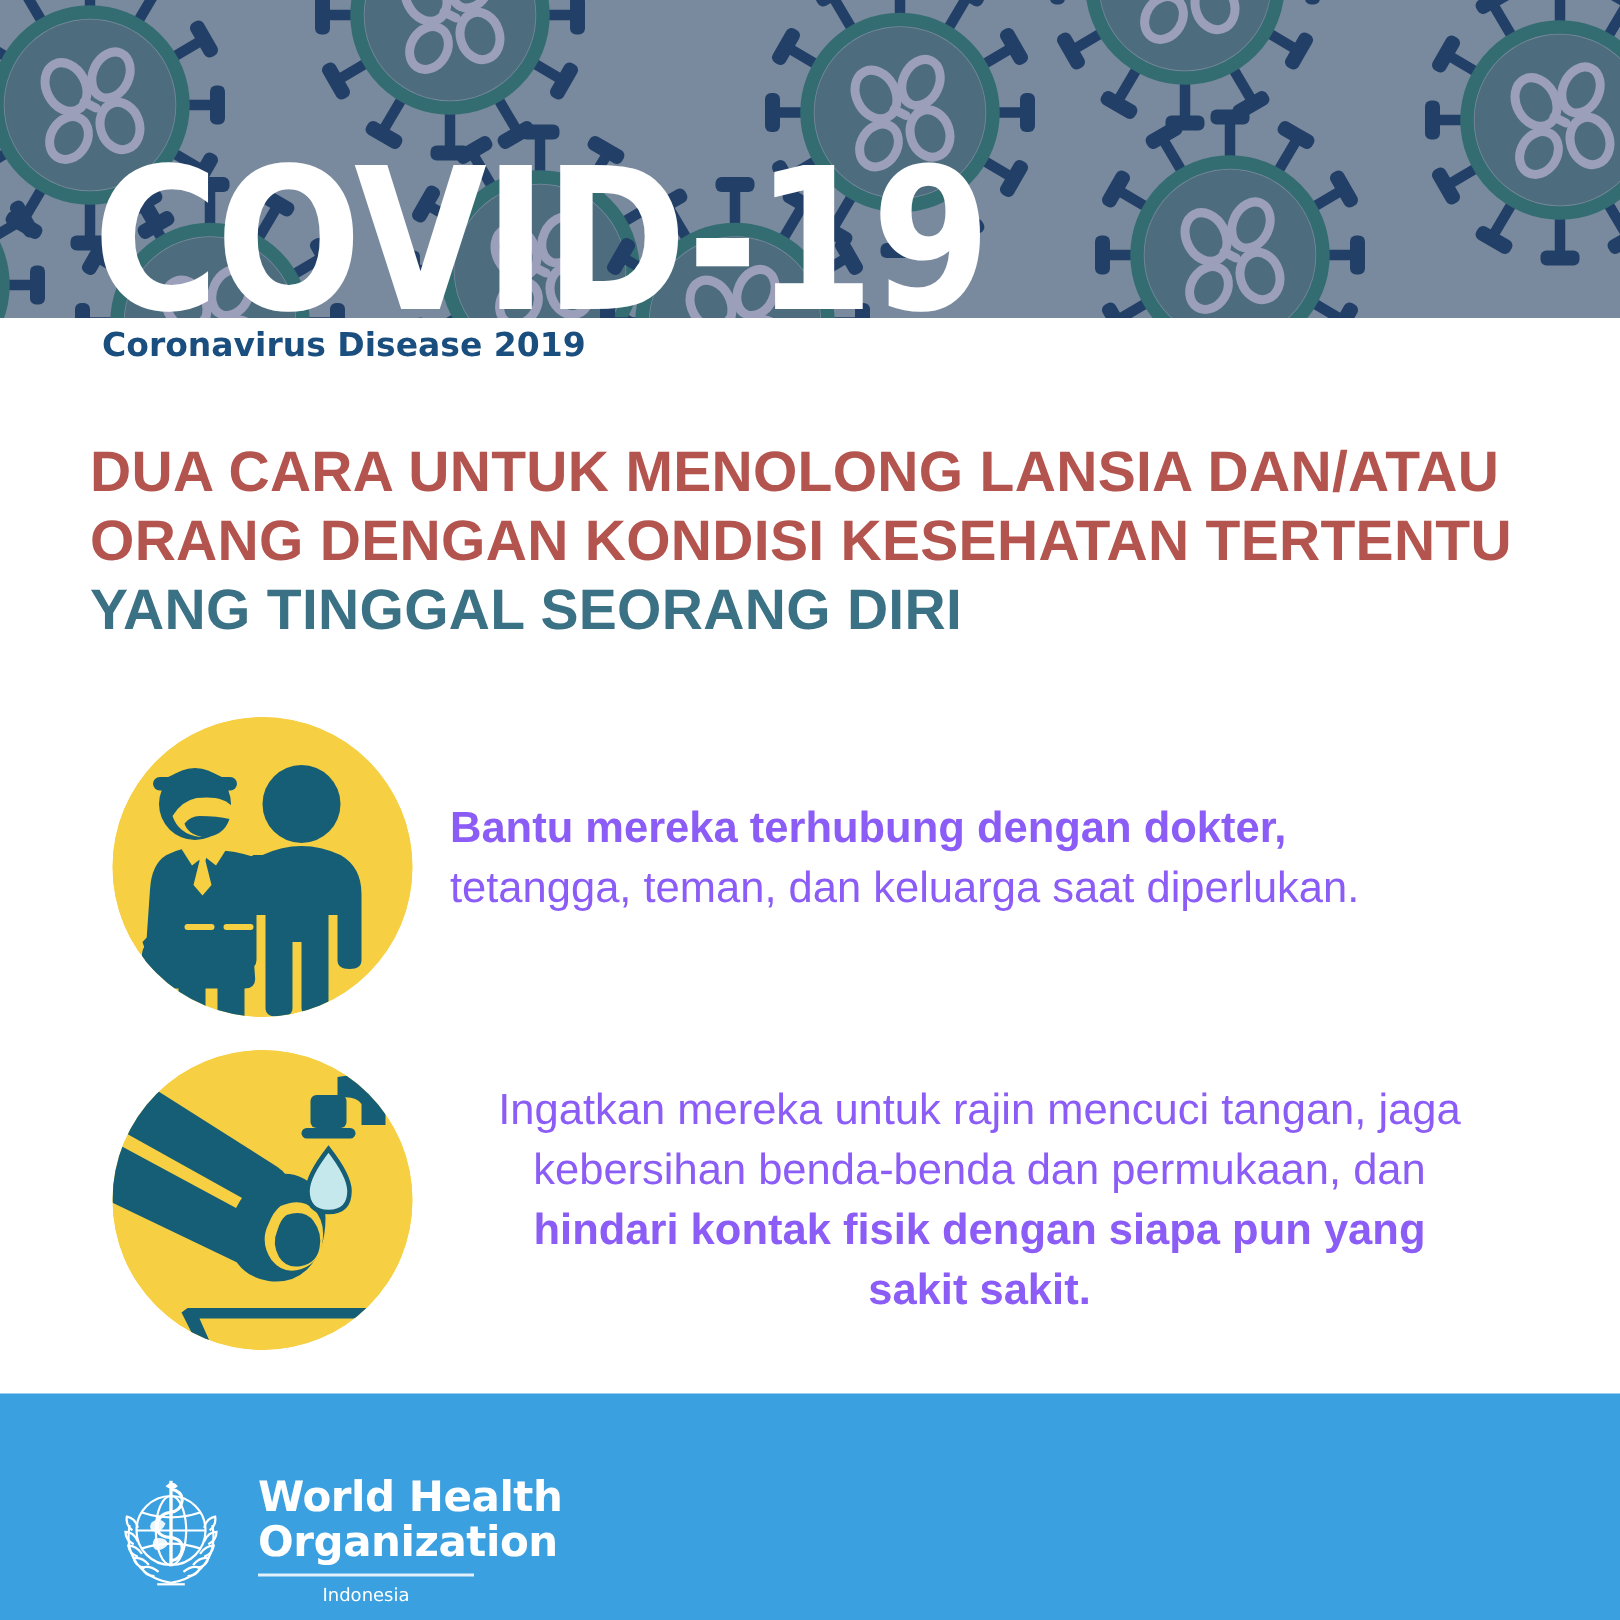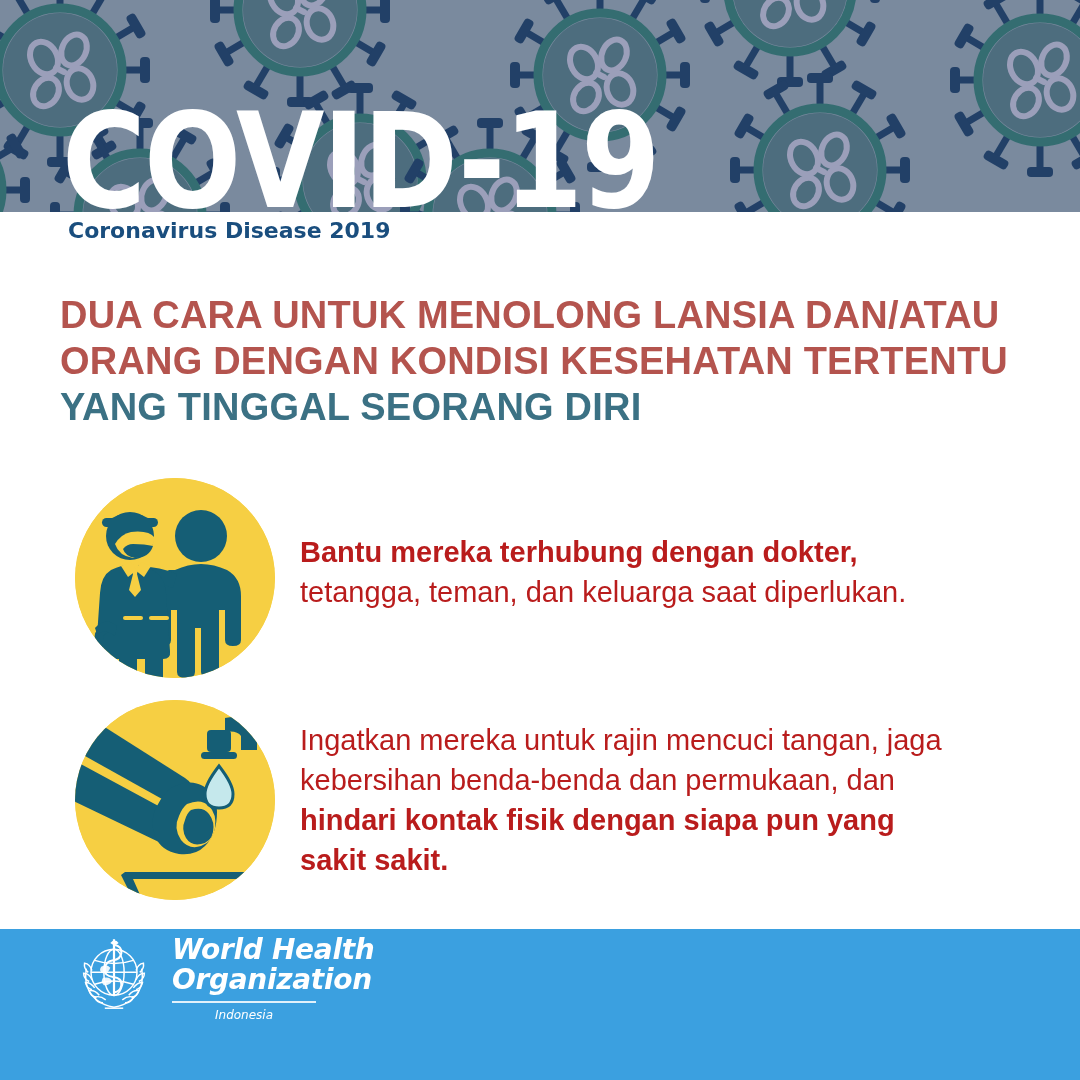--- a/index.html
+++ b/index.html
@@ -93,41 +93,40 @@
     height: 200px;
     border-radius: 50%;
     background: #f6cf43;
     overflow: hidden;
   }
   .item-text {
     position: absolute;
     font-family: "Liberation Sans", sans-serif;
     font-size: 29px;
     line-height: 40px;
-    color: #b91c1c;
+    color: #8b5cf6;
     width: 730px;
   }
   .item-text .b { font-weight: bold; }
 
   
   .footer {
     position: absolute;
     left: 0;
     top: 929px;
     width: 1080px;
     height: 151px;
     background: #3ba0e0;
   }
   .who-logo-wrap {
     position: absolute;
     left: 68px;
-    top: 930px;
+    top: 978px;
     display: flex;
     align-items: center;
-    font-style: italic;
   }
   .who-emblem {
     width: 92px;
     height: 92px;
     flex: 0 0 auto;
   }
   .who-text {
     margin-left: 12px;
     padding-top: 4px;
   }
@@ -297,21 +296,21 @@
           <rect x="126" y="52" width="36" height="7" rx="3.5"></rect>
 
           <path d="M182 14 l16 0 l0 180 l-16 0 z" opacity="0"></path>
 
           <path d="M50 172 l120 0 l0 7 l-112 0 l8 18 l-9 0 l-11 -22 z"></path>
         </g>
 
         <path d="M144 66 q14 18 14 28 q0 14 -14 14 q-14 0 -14 -14 q0 -10 14 -28 z" fill="#c5e8ec" stroke="#155e75" stroke-width="3"></path>
       </svg>
     </div>
-    <div class="item-text" style="left:300px; top:20px;">
+    <div class="item-text" style="left:288px; top:20px;text-align:center;">
       <span>Ingatkan mereka untuk rajin mencuci tangan, jaga</span><br>
       <span>kebersihan benda-benda dan permukaan, dan</span><br>
       <span class="b">hindari kontak fisik dengan siapa pun yang</span><br>
       <span class="b">sakit sakit.</span>
     </div>
   </div>
 
   <div class="footer"></div>
 
   <div class="who-logo-wrap">

